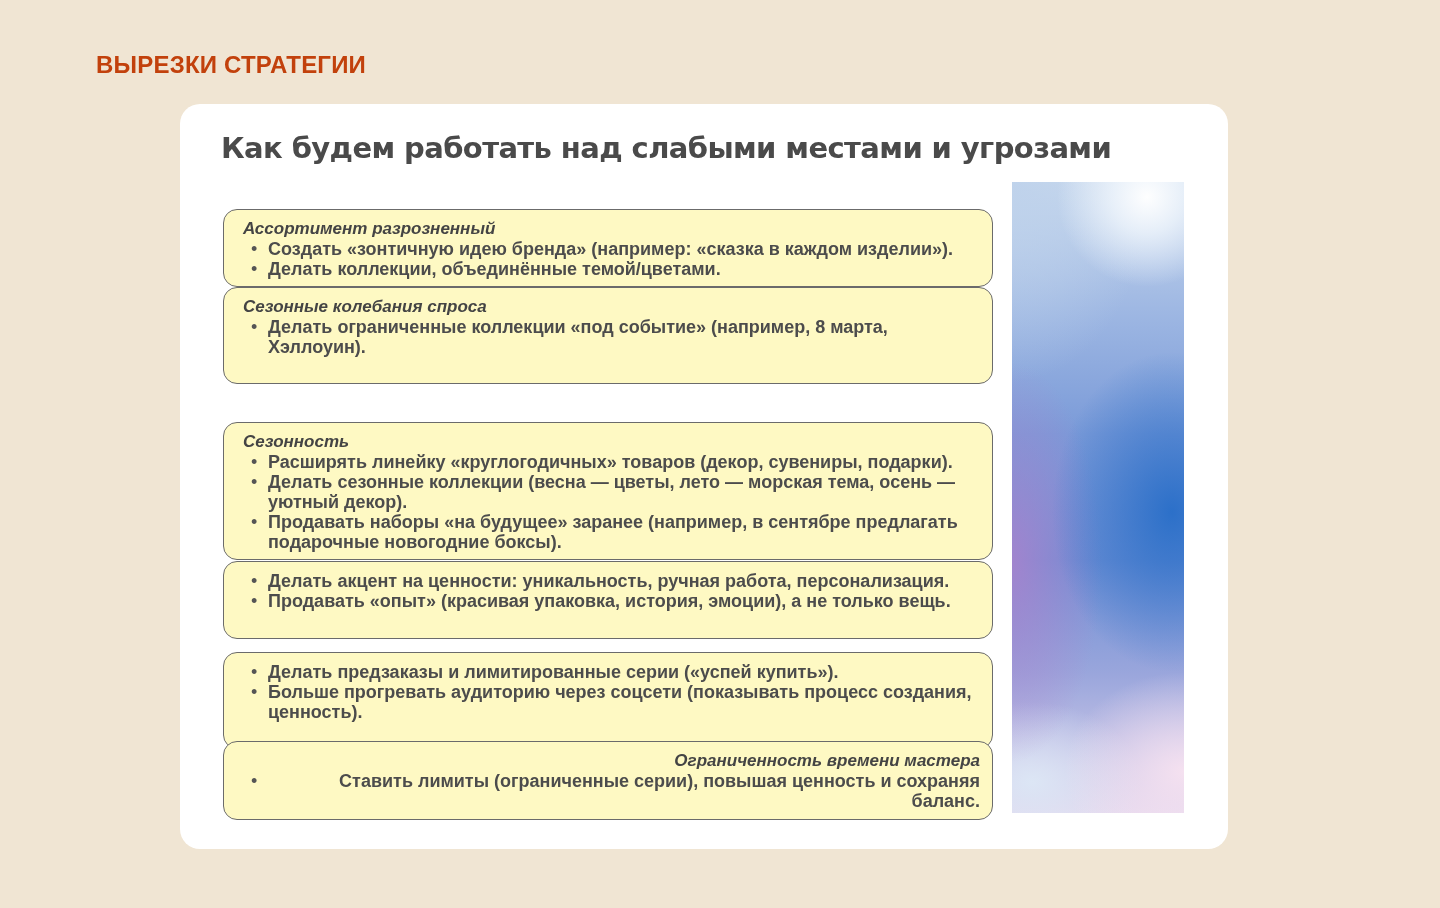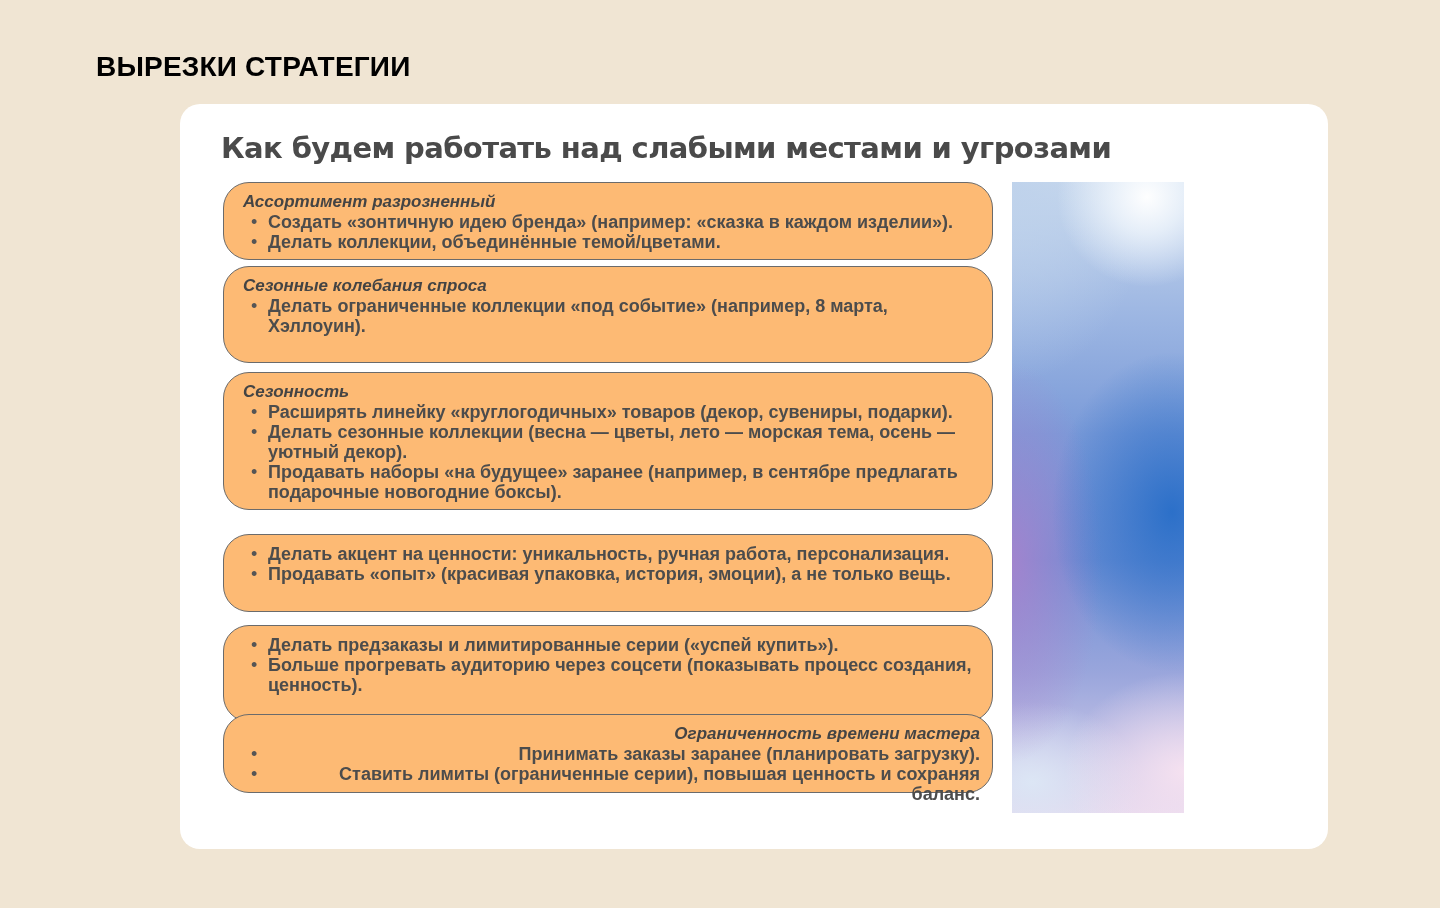--- a/index.html
+++ b/index.html
@@ -5,39 +5,40 @@
   html, body { margin:0; padding:0; }
   body {
     width:1440px; height:908px; overflow:hidden;
     background:#f0e5d3;
     font-family:"DejaVu Sans", sans-serif;
     position:relative;
   }
   .section-label {
     position:absolute; left:96px; top:51px;
     font-family:"Liberation Sans", sans-serif;
-    font-weight:700; font-size:28px; letter-spacing:0.2px;
-    color:#000000; margin:0;
+    font-weight:700; font-size:24px; letter-spacing:0.2px;
+    color:#c2410c; margin:0;
   }
   .card {
     position:absolute; left:180px; top:104px;
-    width:1148px; height:745px;
+    width:1048px; height:745px;
     background:#ffffff; border-radius:20px;
   }
   .card-title {
     position:absolute; left:41px; top:27px; margin:0;
     font-family:"DejaVu Sans", sans-serif; font-weight:700;
     font-size:29px; letter-spacing:-0.6px; color:#4a4a4a;
     white-space:nowrap;
   }
   .box {
     position:absolute; left:43px; width:770px;
-    border:1.5px solid #6b6b6b; border-radius:26px;
+    border:1.5px solid #6b6b6b; border-radius:14px;
     box-sizing:border-box; padding:9px 12px 0 19px;
-    background:#fdba74;
+    background:#fef9c3;
+    margin-top:27px;
   }
   .box-title {
     font-family:"Liberation Sans", sans-serif; font-style:italic; font-weight:700;
     font-size:17px; color:#444; margin:0; line-height:20px;
   }
   .box ul { list-style:none; margin:0; padding:0 0 0 6px; }
   .box li {
     position:relative; padding-left:19px;
     font-family:"Liberation Sans", sans-serif; font-weight:700;
     font-size:18px; line-height:20px; color:#4c4c4c;
@@ -66,28 +67,28 @@
   <h2 class="card-title">Как будем работать над слабыми местами и угрозами</h2>
 
   <div class="box" style="top:78px;height:78px;">
     <p class="box-title">Ассортимент разрозненный</p>
     <ul>
       <li>Создать «зонтичную идею бренда» (например: «сказка в каждом изделии»).</li>
       <li>Делать коллекции, объединённые темой/цветами.</li>
     </ul>
   </div>
 
-  <div class="box" style="top:162px;height:97px;">
+  <div class="box" style="top:156px;height:97px;">
     <p class="box-title">Сезонные колебания спроса</p>
     <ul>
       <li>Делать ограниченные коллекции «под событие» (например, 8 марта, Хэллоуин).</li>
     </ul>
   </div>
 
-  <div class="box" style="top:268px;height:138px;">
+  <div class="box" style="top:291px;height:138px;">
     <p class="box-title">Сезонность</p>
     <ul>
       <li>Расширять линейку «круглогодичных» товаров (декор, сувениры, подарки).</li>
       <li>Делать сезонные коллекции (весна — цветы, лето — морская тема, осень — уютный декор).</li>
       <li>Продавать наборы «на будущее» заранее (например, в сентябре предлагать подарочные новогодние боксы).</li>
     </ul>
   </div>
 
   <div class="box" style="top:430px;height:78px;">
     <ul>
@@ -99,19 +100,18 @@
   <div class="box" style="top:521px;height:97px;">
     <ul>
       <li>Делать предзаказы и лимитированные серии («успей купить»).</li>
       <li>Больше прогревать аудиторию через соцсети (показывать процесс создания, ценность).</li>
     </ul>
   </div>
 
   <div class="box" style="top:610px;height:79px;text-align:right;">
     <p class="box-title">Ограниченность времени мастера</p>
     <ul>
-      <li>Принимать заказы заранее (планировать загрузку).</li>
       <li>Ставить лимиты (ограниченные серии), повышая ценность и сохраняя баланс.</li>
     </ul>
   </div>
 
   <div class="gradient-panel"></div>
 </div>
 
 </body></html>

